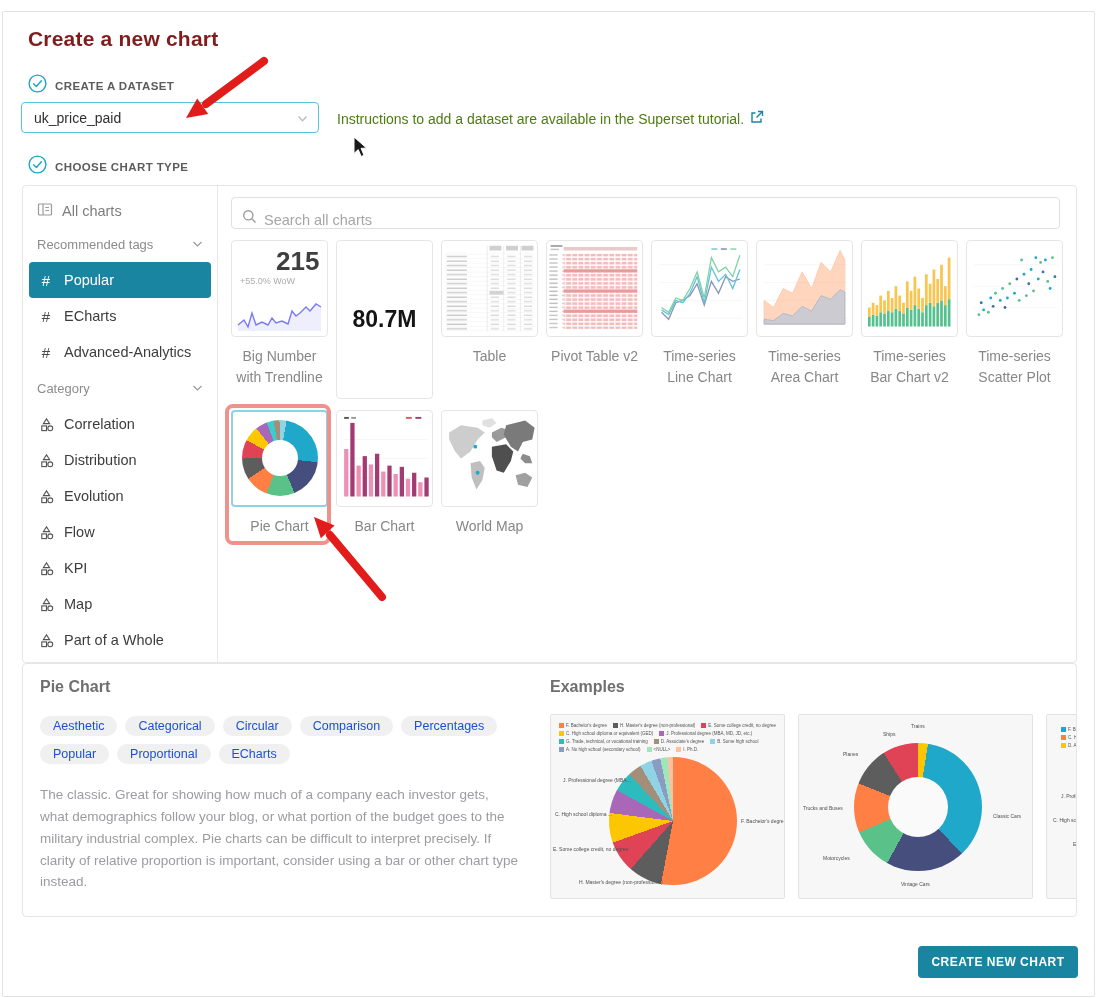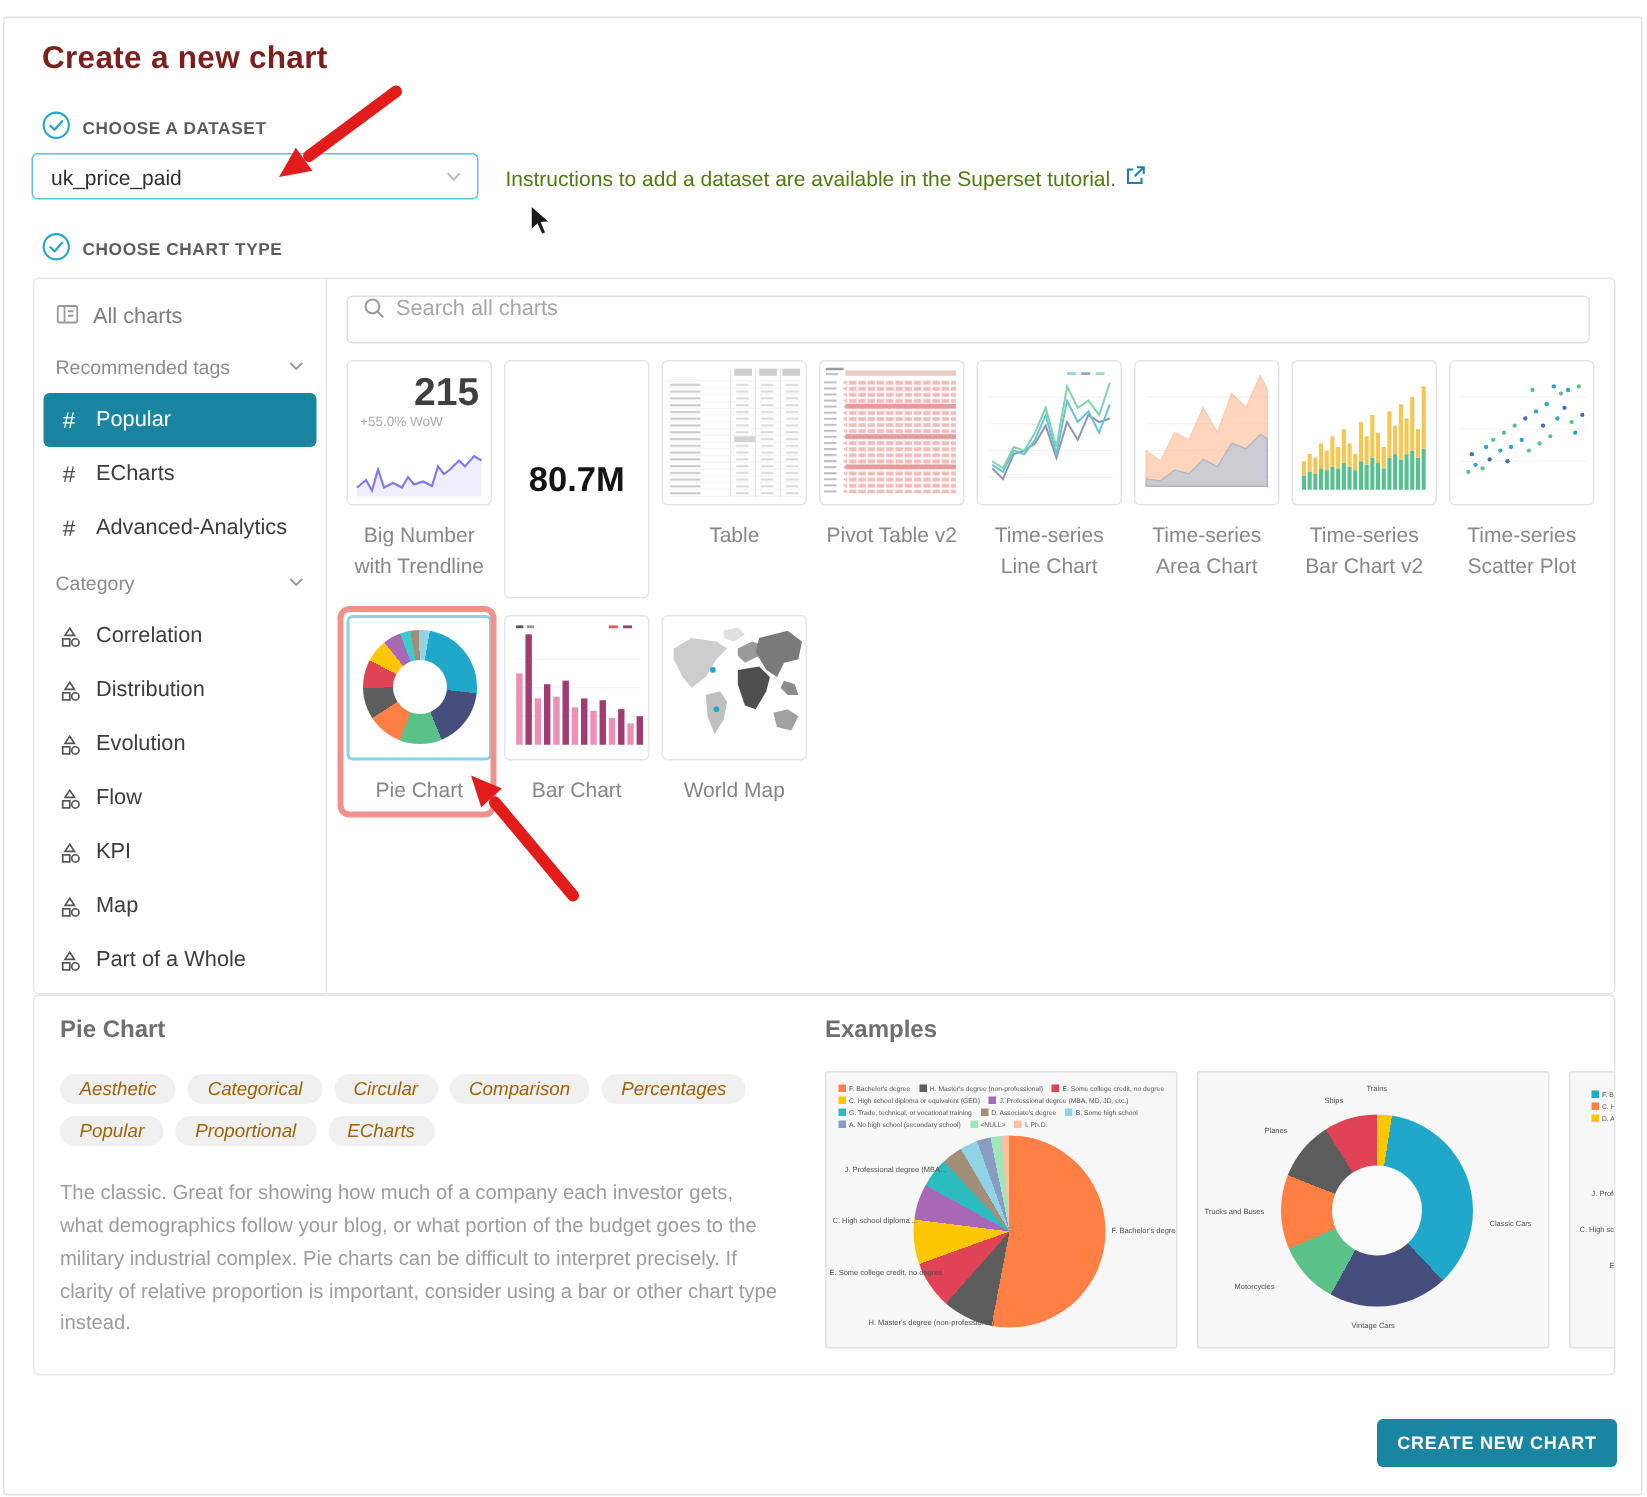--- a/index.html
+++ b/index.html
@@ -32,21 +32,21 @@
     padding:0 14px; font-size:13px; color:#8c8c8c; cursor:pointer; }
   .side-item { height:36px; display:flex; align-items:center; gap:9px; margin:0 6px; padding-left:8px;
     border-radius:4px; font-size:14.5px; color:#3d3d3d; cursor:pointer; }
   .side-item .hash { width:18px; text-align:center; font-size:15px; color:#4a4a4a; }
   .side-item.selected { background:#1A85A0; color:#fff; }
   .side-item.selected .hash { color:#fff; }
   .cat-ic { width:18px; display:flex; justify-content:center; }
 
   .content { flex:1; padding:11px 16px 0 13px; overflow:hidden; }
   .searchbox { width:100%; height:32px; border:1px solid #e0e0e0; border-radius:4px;
-    display:flex; align-items:flex-start; gap:7px; padding:0 10px; background:#fff; }
+    display:flex; align-items:flex-end; gap:7px; padding:0 10px; background:#fff; }
   .searchbox input { border:none; outline:none; flex:1; font-size:14.5px; color:#333;
     font-family:"Liberation Sans","DejaVu Sans",sans-serif; background:transparent; }
   .searchbox input::placeholder { color:#a6a6a6; }
 
   .tile-row { display:flex; gap:8px; margin-top:11px; }
   .tile-row.r1 { height:159px; }
   .tile { width:97px; flex:none; position:relative; cursor:pointer; }
   .thumb { width:97px; height:97px; border:1px solid #e6e6e6; border-radius:4px; background:#fff;
     overflow:hidden; position:relative; }
   .tile-label { margin-top:9px; text-align:center; font-size:14px; line-height:1.5; color:#878789; }
@@ -63,21 +63,21 @@
   .bn2 .num { font-size:23px; font-weight:800; color:#141414;text-align:center; }
   .pie-thumb { position:absolute; left:9px; top:8px; width:76px; height:76px; border-radius:50%;
     background:conic-gradient(from 10deg,#1FA8C9 0 24%,#454E7C 0 41%,#5AC189 0 53%,#FF7F44 0 63%,#5d5d5d 0 72%,#E04355 0 80%,#FCC700 0 86.5%,#A868B7 0 91.5%,#3CCCCB 0 94.5%,#A38F79 0 97%,#8FD3E4 0 100%); }
   .pie-thumb::after { content:""; position:absolute; inset:20px; border-radius:50%; background:#fff; }
 
   
   .details { position:absolute; left:19px; top:651px; width:1055px; height:254px;
     border:1px solid #e6e6e6; border-radius:4px; background:#fff; overflow:hidden; }
   .d-title { position:absolute; left:17px; top:14px; font-size:16px; font-weight:700; color:#6f6f6f; }
   .tags { position:absolute; left:17px; top:52px; width:500px; display:flex; flex-wrap:wrap; gap:8px; }
-  .tag { background:#f0f0f0; border-radius:11px; padding:3px 13px; font-size:12.5px; color:#a16207;font-style:italic; }
+  .tag { background:#f0f0f0; border-radius:11px; padding:3px 13px; font-size:12.5px; color:#1d4ed8; }
   .desc { position:absolute; left:17px; top:120px; width:480px; font-size:13.5px; line-height:1.62; color:#9c9ca0; }
   .ex-title { position:absolute; left:527px; top:14px; font-size:16px; font-weight:700; color:#6f6f6f; }
   .ex-cards { position:absolute; left:527px; top:50px; right:0; height:190px; display:flex; gap:13px; overflow:hidden; }
   .ex-card { width:235px; height:185px; flex:none; background:#f7f7f7; border:1px solid #e2e2e2;
     border-radius:2px; position:relative; overflow:hidden; }
   .lg { display:flex; flex-wrap:wrap; gap:3px 6px; position:absolute; left:8px; top:8px; width:222px; }
   .lg-it { display:flex; align-items:center; gap:2px; font-size:4.5px; color:#555; }
   .sw { width:5px; height:5px; flex:none; }
   .c0{background:#FF7F44}.c1{background:#5d5d5d}.c2{background:#E04355}.c3{background:#FCC700}
   .c4{background:#A868B7}.c5{background:#2CBCBE}.c6{background:#A38F79}.c7{background:#8FD3E4}
@@ -105,21 +105,21 @@
 
     <div class="title">Create a new chart</div>
 
     <div class="step-row" style="left:25px; top:62px;">
       <span>
         <svg width="19" height="19" viewBox="0 0 19 19">
             <circle cx="9.5" cy="9.5" r="8.4" fill="none" stroke="#20A7C9" stroke-width="1.4"></circle>
             <polyline points="5.6,9.8 8.4,12.5 13.4,6.8" fill="none" stroke="#20A7C9" stroke-width="1.5" stroke-linecap="round" stroke-linejoin="round"></polyline>
           </svg>
       </span>
-      <span class="step-label">CHOOSE A DATASET</span>
+      <span class="step-label">CREATE A DATASET</span>
     </div>
 
     <div class="dataset-select">
       <span class="val">uk_price_paid</span>
       <span>
         <svg width="11" height="8" viewBox="0 0 11 8">
             <polyline points="1.5,1.5 5.5,5.8 9.5,1.5" fill="none" stroke="#bcbcbc" stroke-width="1.3"></polyline>
           </svg>
       </span>
     </div>

